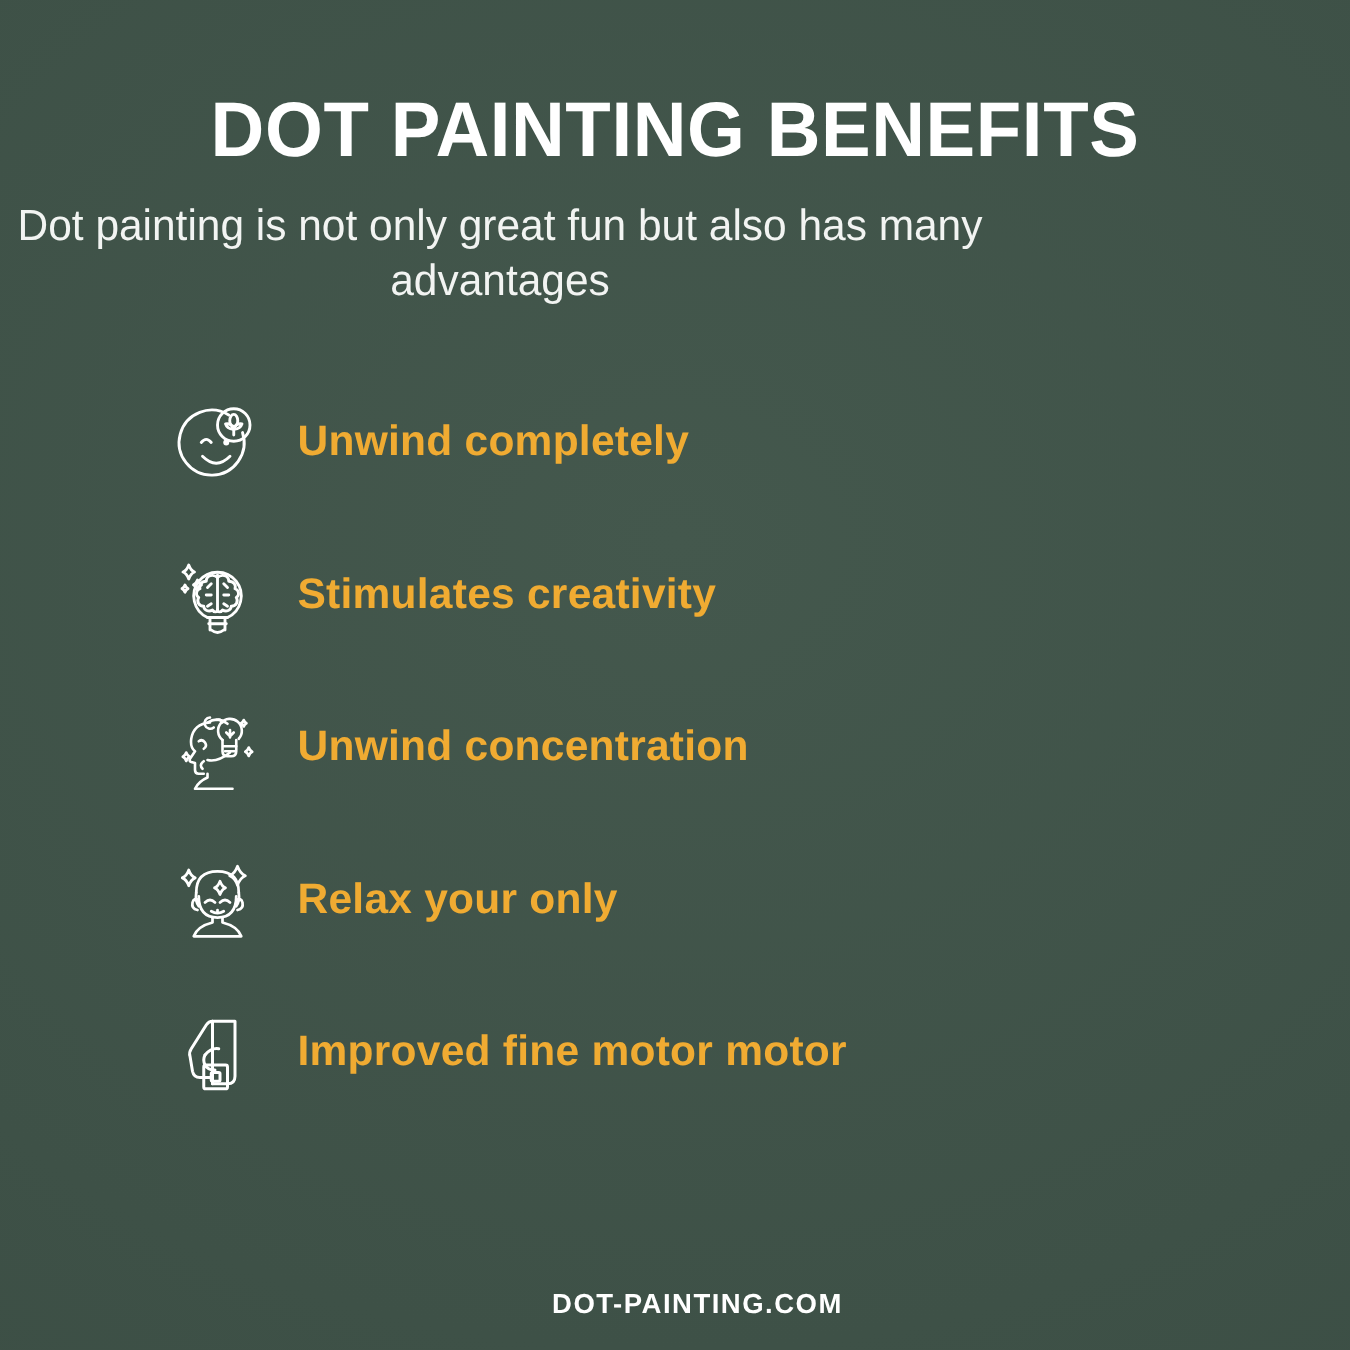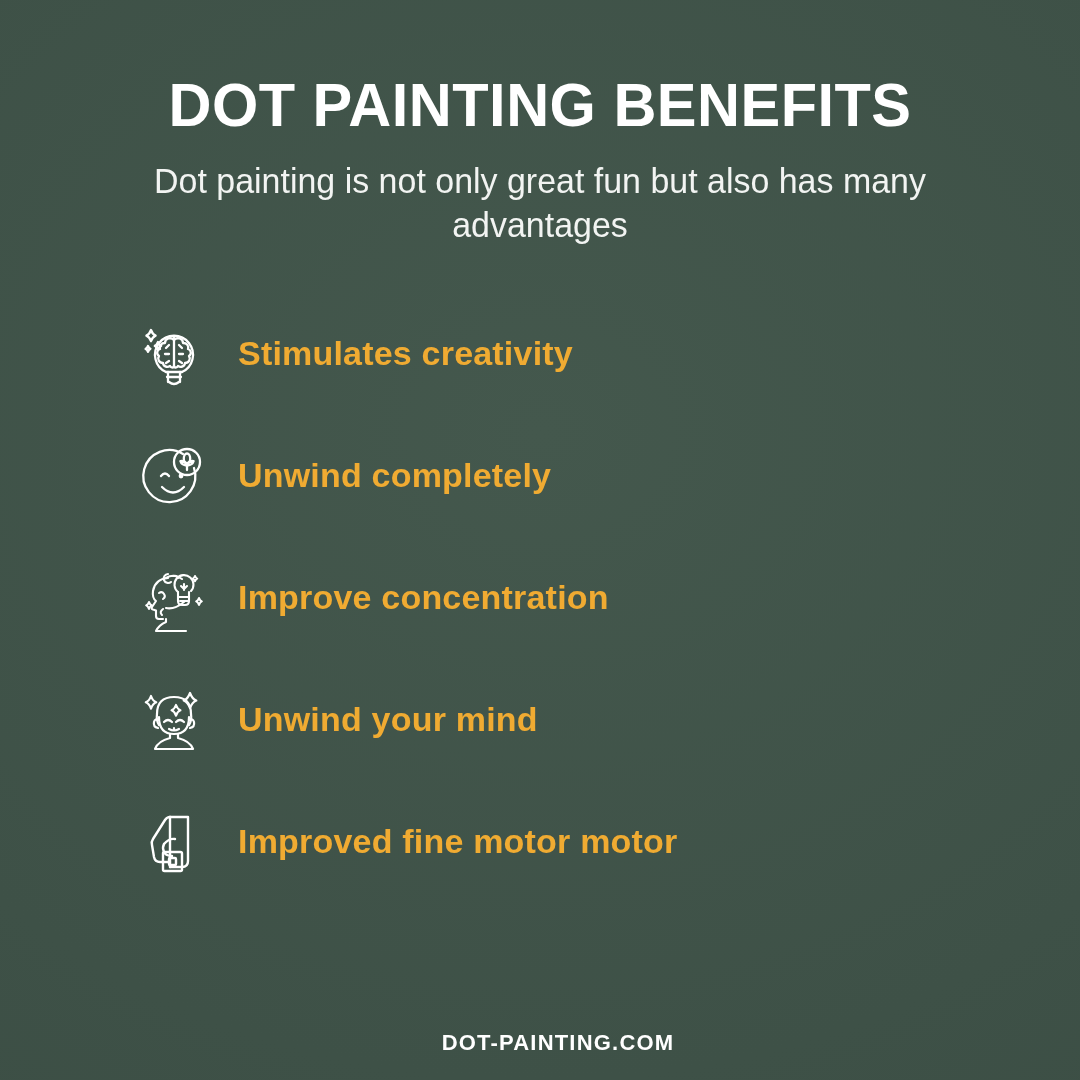--- a/index.html
+++ b/index.html
@@ -9,21 +9,20 @@
     font-family:"Liberation Sans", sans-serif;
     overflow:hidden;
   }
   .poster {
     position:relative;
     width:1080px; height:1080px;
     background:
       radial-gradient(ellipse 120% 100% at 50% 40%, #44584d 0%, #3e5147 60%, #3a4c43 100%);
     display:flex;
     flex-direction:column;
-    align-items:center;
   }
 
   
   .title {
     margin-top:72px;
     color:#ffffff;
     font-size:62px;
     font-weight:bold;
     letter-spacing:0.5px;
     text-align:center;
@@ -88,57 +87,57 @@
 </style>
 </head>
 <body>
 
 <div class="poster">
 
   <h1 class="title">DOT PAINTING BENEFITS</h1>
   <p class="subtitle">Dot painting is not only great fun but also has many advantages</p>
 
   <ul class="benefits">
+
+    <li class="benefit">
+      <span class="benefit-icon">
+        <svg viewBox="0 0 72 72" fill="none" stroke="#ffffff" stroke-width="2.3" stroke-linecap="round" stroke-linejoin="round">
+          <path d="M56 28 A26 26 0 1 1 45 14"></path>
+          <path d="M23 36 q4 -5 8 0"></path>
+          <circle cx="43" cy="36" r="2.4" fill="#ffffff" stroke="none"></circle>
+          <path d="M24 47 q11 11 22 0"></path>
+          <circle cx="49" cy="22" r="13"></circle>
+          <ellipse cx="49" cy="18.5" rx="3.2" ry="5"></ellipse>
+          <path d="M49 23 L49 30"></path>
+          <path d="M48.6 25.5 q-5 -0.6 -6.2 -4.4 q4.6 -0.6 6.2 3.2"></path>
+          <path d="M49.4 25.5 q5 -0.6 6.2 -4.4 q-4.6 -0.6 -6.2 3.2"></path>
+        </svg>
+      </span>
+      <span class="benefit-label">Unwind completely</span>
+    </li>
 
     <li class="benefit">
       <span class="benefit-icon">
         <svg viewBox="0 0 72 72" fill="none" stroke="#ffffff" stroke-width="2.3" stroke-linecap="round" stroke-linejoin="round">
           <path d="M44 54 A19 19 0 1 0 28 54"></path>
           <path d="M36 20 L36 48"></path>
           <path d="M36 22c-3-3-9-2-9 3 -4 0-6 3-5 6 -3 1-4 5-1 7 -2 3 0 7 4 7 0 3 4 5 7 3 1 2 4 2 4 0"></path>
           <path d="M36 22c3-3 9-2 9 3 4 0 6 3 5 6 3 1 4 5 1 7 2 3 0 7-4 7 0 3-4 5-7 3 -1 2-4 2-4 0"></path>
           <path d="M31 27 L28 30 M31 36 L27 36 M31 43 L28 45"></path>
           <path d="M41 27 L44 30 M41 36 L45 36 M41 43 L44 45"></path>
           <path d="M28 54 L44 54"></path>
           <path d="M29 59 L43 59"></path>
           <path d="M31 64 Q36 68 41 64"></path>
           <path d="M30 54 L30 64 M42 54 L42 64"></path>
           <path d="M13 12 q1.6 4.4 4.6 5.6 q-3 1.2 -4.6 5.6 q-1.6 -4.4 -4.6 -5.6 q3 -1.2 4.6 -5.6 Z"></path>
           <path d="M20 24 q1.1 3 3.2 3.9 q-2.1 0.9 -3.2 3.9 q-1.1 -3 -3.2 -3.9 q2.1 -0.9 3.2 -3.9 Z"></path>
           <path d="M10 28 q0.8 2.2 2.4 2.9 q-1.6 0.7 -2.4 2.9 q-0.8 -2.2 -2.4 -2.9 q1.6 -0.7 2.4 -2.9 Z"></path>
         </svg>
       </span>
       <span class="benefit-label">Stimulates creativity</span>
-    </li>
-
-    <li class="benefit">
-      <span class="benefit-icon">
-        <svg viewBox="0 0 72 72" fill="none" stroke="#ffffff" stroke-width="2.3" stroke-linecap="round" stroke-linejoin="round">
-          <path d="M56 28 A26 26 0 1 1 45 14"></path>
-          <path d="M23 36 q4 -5 8 0"></path>
-          <circle cx="43" cy="36" r="2.4" fill="#ffffff" stroke="none"></circle>
-          <path d="M24 47 q11 11 22 0"></path>
-          <circle cx="49" cy="22" r="13"></circle>
-          <ellipse cx="49" cy="18.5" rx="3.2" ry="5"></ellipse>
-          <path d="M49 23 L49 30"></path>
-          <path d="M48.6 25.5 q-5 -0.6 -6.2 -4.4 q4.6 -0.6 6.2 3.2"></path>
-          <path d="M49.4 25.5 q5 -0.6 6.2 -4.4 q-4.6 -0.6 -6.2 3.2"></path>
-        </svg>
-      </span>
-      <span class="benefit-label">Unwind completely</span>
     </li>
 
     <li class="benefit">
       <span class="benefit-icon">
         <svg viewBox="0 0 72 72" fill="none" stroke="#ffffff" stroke-width="2.1" stroke-linecap="round" stroke-linejoin="round">
           <path d="M30 16 q-13 1 -15 13 q-1 7 3 10 l-4 6 q-1 2 1 2.6 l3 0.8 l0 5.6 q0 3 3 3 l4 0"></path>
           <path d="M21 31 q3 -2 5 1 q2 3 -1 5"></path>
           <path d="M25 47 q-4 3 -1 6"></path>
           <path d="M28 57 l0 3 q-7 3 -10 9 l30 0"></path>
           <path d="M28 16 q8 -5 16 1"></path>
@@ -147,21 +146,21 @@
           <path d="M53 29 a9.5 9.5 0 1 0 -13 1"></path>
           <path d="M40 30 l0 9 q0 4 4 4 l3 0 q4 0 4 -4 l0 -9"></path>
           <path d="M41 35 l10 0 M42 39 l8 0"></path>
           <path d="M46 22 l0 6 M43 24 l3 3 l3 -3"></path>
           <path d="M46 40 q-10 8 -18 6"></path>
           <path d="M11 40 q0.9 2.6 2.8 3.4 q-1.9 0.8 -2.8 3.4 q-0.9 -2.6 -2.8 -3.4 q1.9 -0.8 2.8 -3.4 Z"></path>
           <path d="M61 36 q0.9 2.6 2.8 3.4 q-1.9 0.8 -2.8 3.4 q-0.9 -2.6 -2.8 -3.4 q1.9 -0.8 2.8 -3.4 Z"></path>
           <path d="M57 14 q0.7 2 2.2 2.6 q-1.5 0.6 -2.2 2.6 q-0.7 -2 -2.2 -2.6 q1.5 -0.6 2.2 -2.6 Z"></path>
         </svg>
       </span>
-      <span class="benefit-label">Improve concentration</span>
+      <span class="benefit-label">Unwind concentration</span>
     </li>
 
 
     <li class="benefit">
       <span class="benefit-icon">
         <svg viewBox="0 0 72 72" fill="none" stroke="#ffffff" stroke-width="2.2" stroke-linecap="round" stroke-linejoin="round">
           <path d="M19 30 q0 -17 17 -17 q17 0 17 17"></path>
           <path d="M19 30 q-1 7 2 11"></path>
           <path d="M53 30 q1 7 -2 11"></path>
           <path d="M21 36 q-4 -2 -5 2 q-1 5 4 6"></path>
@@ -170,21 +169,21 @@
           <path d="M26 38 q4 -4 8 0"></path>
           <path d="M38 38 q4 -4 8 0"></path>
           <path d="M31 45 q5 3 10 0"></path>
           <path d="M36 44 l0 2"></path>
           <path d="M32 50 l0 4 q-12 3 -15 11 l38 0 q-3 -8 -15 -11 l0 -4"></path>
           <path d="M13 12 q1.8 5 5.2 6.3 q-3.4 1.3 -5.2 6.3 q-1.8 -5 -5.2 -6.3 q3.4 -1.3 5.2 -6.3 Z"></path>
           <path d="M52 9 q2.2 6 6.3 7.6 q-4.1 1.6 -6.3 7.6 q-2.2 -6 -6.3 -7.6 q4.1 -1.6 6.3 -7.6 Z"></path>
           <path d="M38 21 q1.5 4.2 4.4 5.3 q-2.9 1.1 -4.4 5.3 q-1.5 -4.2 -4.4 -5.3 q2.9 -1.1 4.4 -5.3 Z"></path>
         </svg>
       </span>
-      <span class="benefit-label">Unwind your mind</span>
+      <span class="benefit-label">Relax your only</span>
     </li>
 
     <li class="benefit">
       <span class="benefit-icon">
         <svg viewBox="0 0 72 72" fill="none" stroke="#ffffff" stroke-width="2.4" stroke-linecap="round" stroke-linejoin="round">
           <path d="M32 11 L50 11 L50 55 q0 6 -6 6 L32 61"></path>
           <path d="M32 11 q-3 0 -5 3 L15 33 q-2 3 -1 6 L16 51 q1 5 6 5 L32 56"></path>
           <path d="M32 11 L32 61"></path>
           <path d="M26 38 q5 -6 11 -5"></path>
           <path d="M26 38 q-2 4 0 8 q2 4 8 4"></path>

